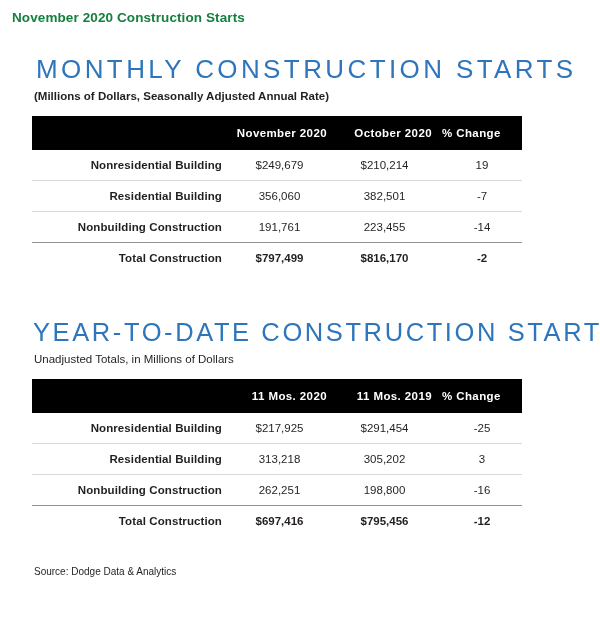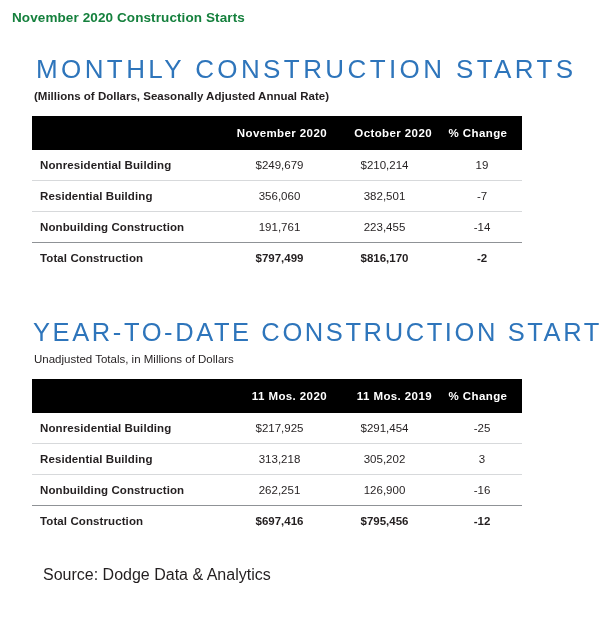--- a/index.html
+++ b/index.html
@@ -77,57 +77,56 @@
     padding: 7px 10px 7px 0;
     text-align: right;
     letter-spacing: 0.4px;
     height: 20px;
   }
   table.data thead th.rowlabel {
     text-align: left;
     padding-left: 8px;
   }
   table.data thead th.c-change {
-    text-align: center;
+    text-align: left;
     padding-right: 8px;
   }
   table.data tbody td {
     font-size: 11.5px;
     padding: 9px 10px 9px 0;
     border-bottom: 1px solid #d7d9db;
     text-align: center;
     color: #231f20;
   }
   table.data tbody td.rowlabel {
-    text-align: left;
+    text-align: right;
     font-weight: bold;
     padding-left: 8px;
     letter-spacing: 0.1px;
     margin-left: 29px;
   }
   table.data tbody td.c-change {
     text-align: center;
     padding-right: 0;
   }
   table.data tbody tr.total td {
     font-weight: bold;
     border-bottom: none;
   }
   table.data tbody tr.total {
     border-top: 1px solid #8f9296;
   }
   table.data tbody tr.last-data td {
     border-bottom: none;
   }
   .source {
-    font-size: 16px;
+    font-size: 10px;
     color: #231f20;
     margin-top: 30px;
     padding-left: 4px;
-    margin-left: 9px;
   }
   col.c1 { width: 200px; }
   col.c2 { width: 105px; }
   col.c3 { width: 105px; }
   col.c4 { width: 80px; }
 </style>
 </head>
 <body>
 
 <div class="page">
@@ -210,21 +209,21 @@
         </tr>
         <tr>
           <td class="rowlabel">Residential Building</td>
           <td>313,218</td>
           <td>305,202</td>
           <td class="c-change">3</td>
         </tr>
         <tr class="last-data">
           <td class="rowlabel">Nonbuilding Construction</td>
           <td>262,251</td>
-          <td>126,900</td>
+          <td>198,800</td>
           <td class="c-change">-16</td>
         </tr>
         <tr class="total">
           <td class="rowlabel">Total Construction</td>
           <td>$697,416</td>
           <td>$795,456</td>
           <td class="c-change">-12</td>
         </tr>
       </tbody>
     </table>

